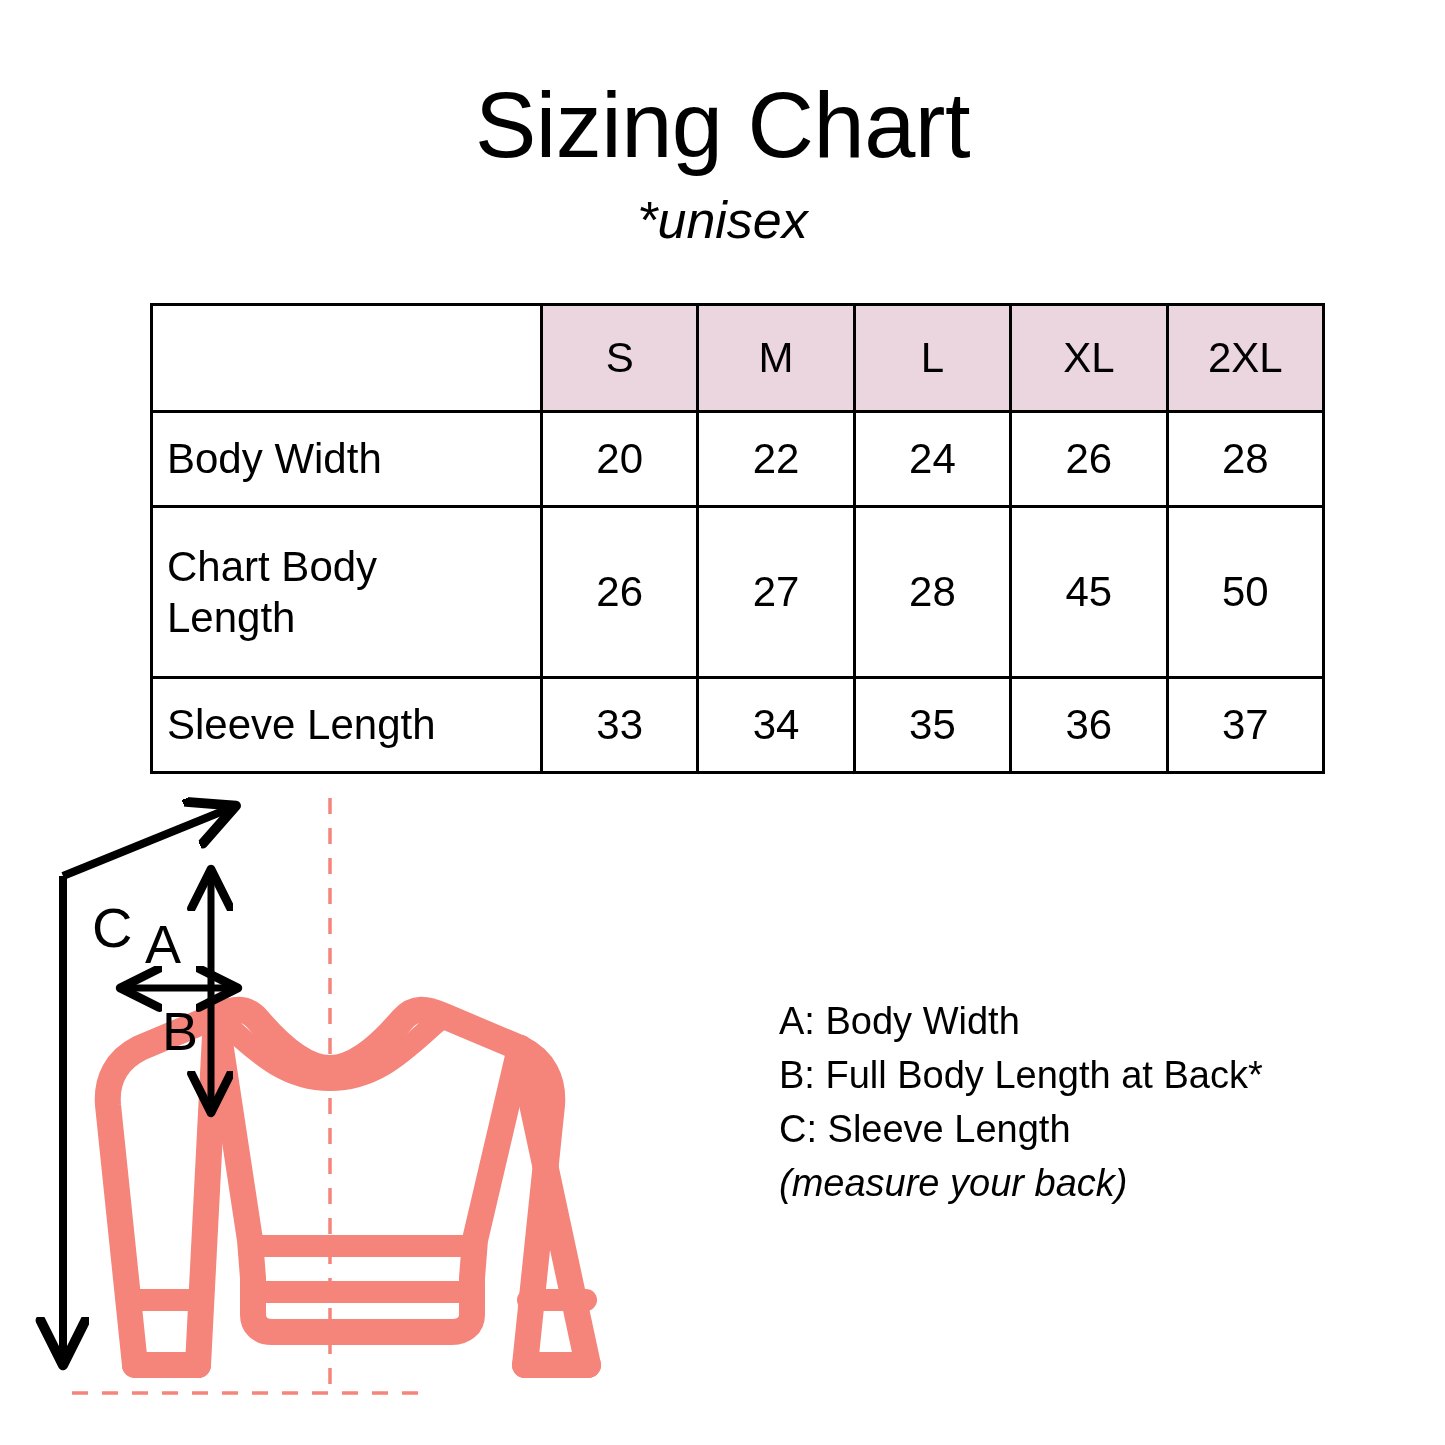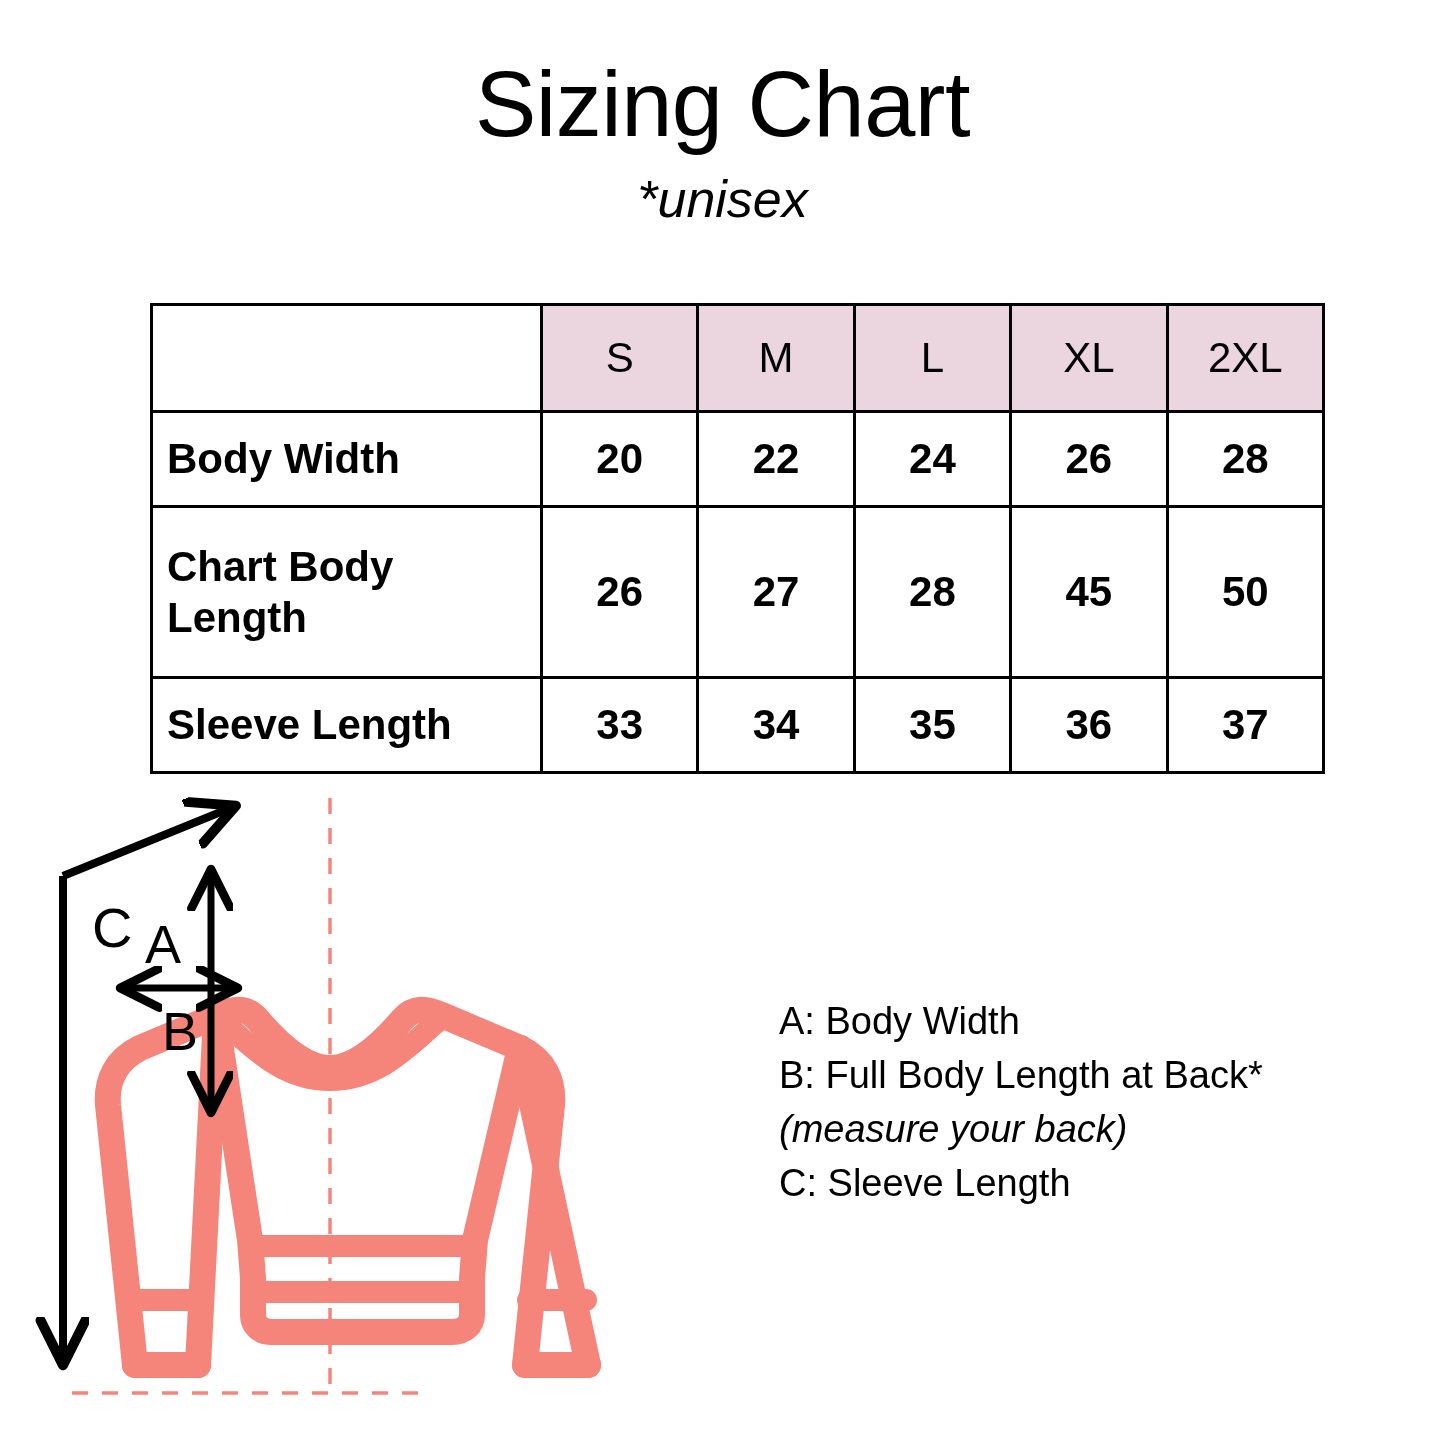--- a/index.html
+++ b/index.html
@@ -13,21 +13,21 @@
     position: relative;
     font-family: "Liberation Sans", sans-serif;
     color: #000000;
     overflow: hidden;
   }
 
   
   #title-block {
     position: absolute;
     left: 0;
-    top: 56px;
+    top: 77px;
     width: 1445px;
     text-align: center;
   }
   #page-title {
     font-size: 92px;
     font-weight: 400;
     line-height: 1.05;
     letter-spacing: -0.5px;
     color: #000;
   }
@@ -47,21 +47,21 @@
     width: 1172px;
   }
   table.sizing-table {
     border-collapse: collapse;
     width: 100%;
     table-layout: fixed;
   }
   table.sizing-table td, table.sizing-table th {
     border: 3px solid #000000;
     font-size: 42px;
-    font-weight: 700;
+    font-weight: 400;
     color: #000;
     padding: 0;
     text-align: center;
     vertical-align: middle;
   }
   table.sizing-table th.size-head {
     background: #ebd5de;
     height: 104px;
     font-weight: 400;
   }
@@ -251,15 +251,15 @@
     <g>
       <line x1="191" y1="92" x2="191" y2="330" stroke="#000" stroke-width="7" marker-start="url(#arrTail)" marker-end="url(#arrHead)"></line>
     </g>
     <text x="142" y="270" font-family="Liberation Sans, sans-serif" font-size="54" fill="#000">B</text>
   </svg>
 </div>
 
 <div id="legend">
   <div class="legend-line">A: Body Width</div>
   <div class="legend-line">B: Full Body Length at Back*</div>
+  <div class="legend-line">C: Sleeve Length</div>
   <div class="legend-line italic">(measure your back)</div>
-  <div class="legend-line">C: Sleeve Length</div>
 </div>
 
 </body></html>

